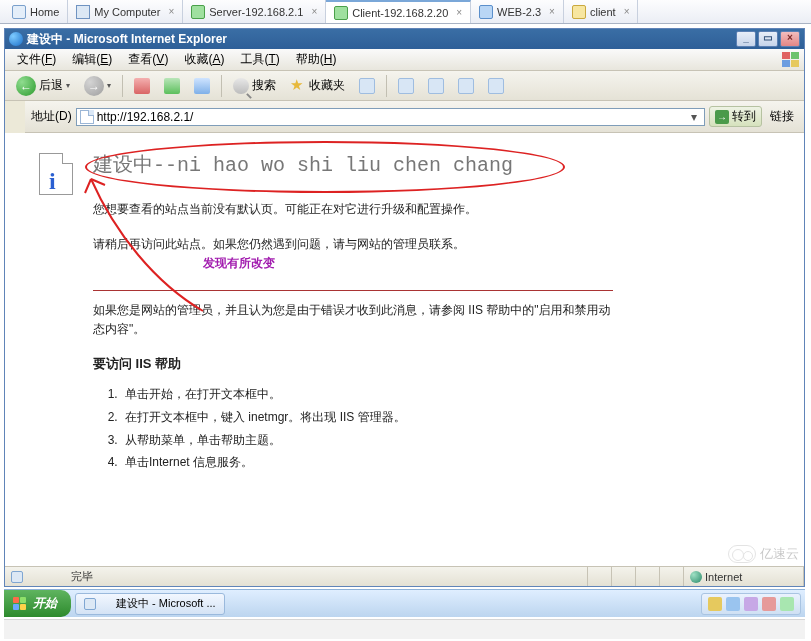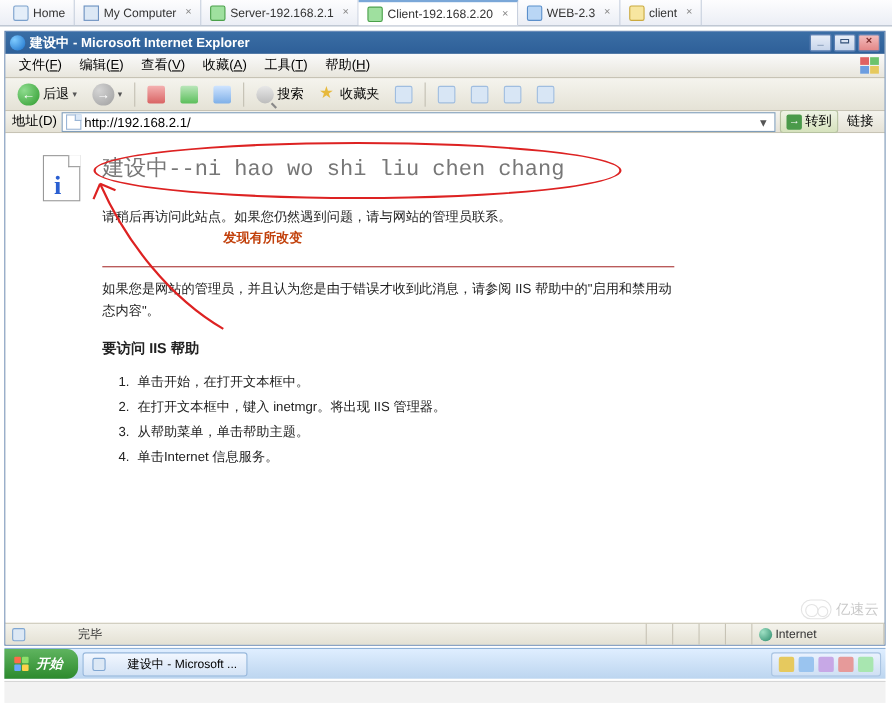--- a/index.html
+++ b/index.html
@@ -49,42 +49,42 @@
   .sq{width:16px;height:16px;display:inline-block;}
   .sq.stop{background:linear-gradient(#f4b0b0,#d96565);border-radius:2px;}
   .sq.refr{background:linear-gradient(#b9e6b9,#5cbf5c);border-radius:2px;}
   .sq.home{background:linear-gradient(#cfe4ff,#7fb0e8);border-radius:2px;}
   .sq.srch{background:linear-gradient(#e8e8e8,#bcbcbc);border-radius:50%;position:relative;}
   .sq.srch::after{content:"";position:absolute;right:-3px;bottom:-3px;width:6px;height:2px;background:#888;transform:rotate(45deg);}
   .sq.fav{color:#e7b93c;font-size:15px;line-height:14px;}
   .sq.gen{background:#d8e6f5;border:1px solid #9fbde0;border-radius:2px;}
 
   
-  .ieaddr { height:20px; background:linear-gradient(#f5f4ee,#e5e2d6); border-bottom:1px solid #c7c3b5; display:flex; align-items:center; gap:4px; padding:0 6px; font-size:12px;}
+  .ieaddr { height:32px; background:linear-gradient(#f5f4ee,#e5e2d6); border-bottom:1px solid #c7c3b5; display:flex; align-items:center; gap:4px; padding:0 6px; font-size:12px;margin-left:20px;}
   .ieaddr .lbl{white-space:nowrap;}
   .ieaddr .field{flex:1;display:flex;align-items:center;background:#fff;border:1px solid #7f9db9;height:18px;padding:0 3px;}
   .ieaddr .field .pg{width:14px;height:14px;background:#fff;border:1px solid #9bb6d6;margin-right:3px;position:relative;}
   .ieaddr .field .pg::before{content:"";position:absolute;right:-1px;top:-1px;width:5px;height:5px;background:#dbe8f7;border-left:1px solid #9bb6d6;border-bottom:1px solid #9bb6d6;}
   .ieaddr input{flex:1;border:none;outline:none;font-size:12px;font-family:inherit;}
   .ieaddr .dd{width:14px;text-align:center;color:#555;cursor:pointer;}
   .gobtn{display:flex;align-items:center;gap:3px;padding:1px 5px;border:1px solid #b6c2a1;border-radius:3px;background:linear-gradient(#eef3e4,#d6e2bd);cursor:pointer;}
   .gobtn .arrow{width:14px;height:14px;background:#4a9a4a;border-radius:2px;display:flex;align-items:center;justify-content:center;color:#fff;font-size:10px;}
   .linksbtn{padding:20px 4px;cursor:pointer;}
 
   
   .ieview{flex:1;background:#fff;overflow:auto;position:relative;padding:18px 22px 10px 34px;}
   .doc{display:flex;gap:20px;align-items:flex-start;}
   .infoicon{width:34px;height:42px;border:1px solid #999;background:#fff;position:relative;flex:none;margin-top:2px;}
   .infoicon::before{content:"";position:absolute;right:-1px;top:-1px;width:10px;height:10px;background:#fff;border-left:1px solid #999;border-bottom:1px solid #999;}
   .infoicon .i{position:absolute;left:9px;top:14px;font-family:"Times New Roman",serif;font-weight:bold;color:#2a5fd1;font-size:24px;}
   .docbody{flex:1;font-size:12px;color:#222;max-width:520px;}
   .docbody h1{font-size:20px;font-weight:normal;color:#777;font-family:SimSun,"Courier New",monospace;margin-bottom:22px;letter-spacing:0;}
   .docbody p{margin-bottom:16px;line-height:1.6;}
   .docbody hr{border:none;border-top:1px solid #a33;margin:2px 0 10px;}
-  .annot{color:#c2410c;font-weight:bold;font-family:SimSun,serif;}
+  .annot{color:#a21caf;font-weight:bold;font-family:SimSun,serif;}
   .docbody h2{font-size:13px;margin:14px 0 10px;}
   .docbody ol{margin-left:28px;line-height:1.9;}
   .docbody ol li{padding-left:4px;}
 
   
   .ov{position:absolute;pointer-events:none;}
   .ellipse{left:80px;top:8px;width:480px;height:52px;border:2px solid #d22;border-radius:50%/50%;}
   .arrowline{left:80px;top:40px;width:130px;height:150px;}
   .arrowline svg{width:100%;height:100%;overflow:visible;}
 
@@ -240,20 +240,21 @@
     <span class="linksbtn">链接</span>
   </div>
 
   <div class="ieview">
     <div class="doc">
       <div class="infoicon">
           <span class="i">i</span>
         </div>
       <div class="docbody">
         <h1>建设中--ni hao wo shi liu chen chang</h1>
+        <p>您想要查看的站点当前没有默认页。可能正在对它进行升级和配置操作。</p>
         <p>
           <span>请稍后再访问此站点。如果您仍然遇到问题，请与网站的管理员联系。</span><br>
           <span class="annot" style="margin-left:110px;">发现有所改变</span>
         </p>
         <hr>
         <p>如果您是网站的管理员，并且认为您是由于错误才收到此消息，请参阅 IIS 帮助中的"启用和禁用动态内容"。</p>
         <h2>要访问 IIS 帮助</h2>
         <ol>
           <li>单击开始，在打开文本框中。</li>
           <li>在打开文本框中，键入 inetmgr。将出现 IIS 管理器。</li>

